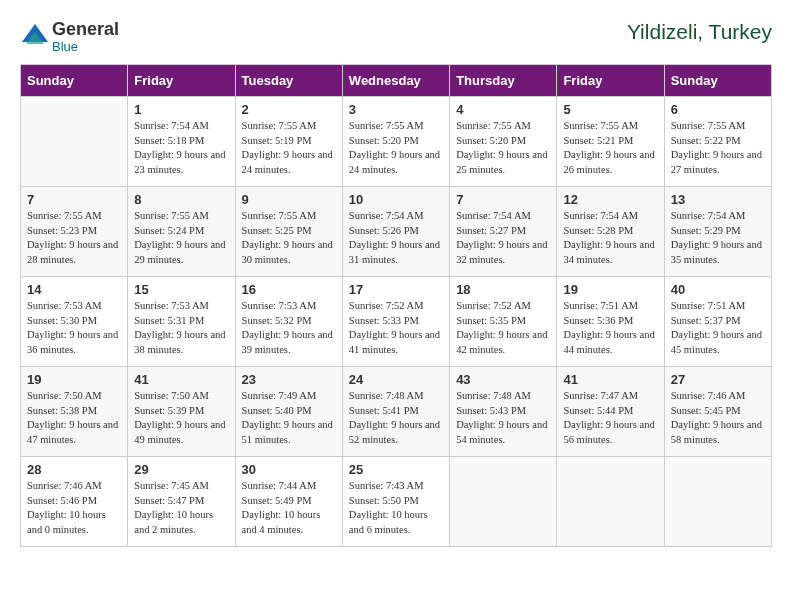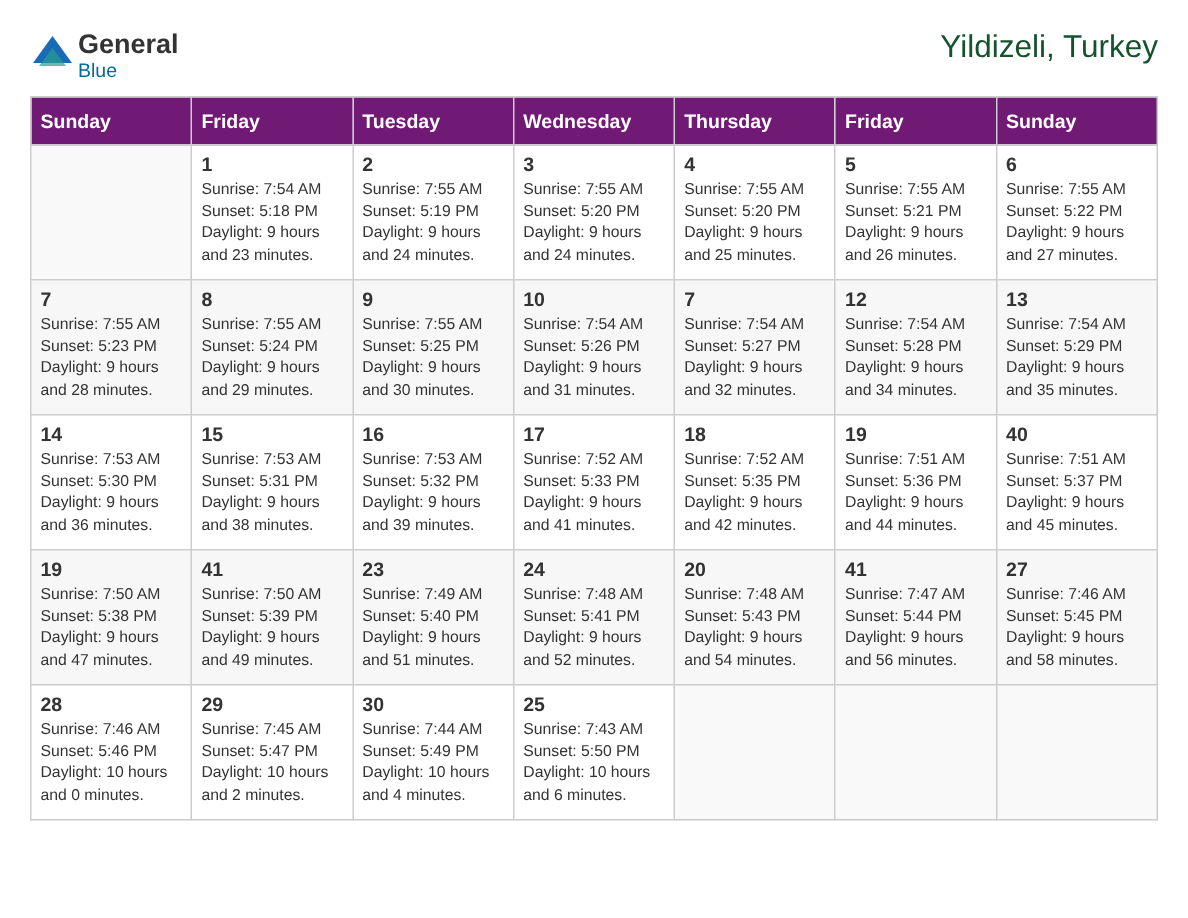--- a/index.html
+++ b/index.html
@@ -84,20 +84,21 @@
       font-size: 13px;
       font-weight: bold;
       color: #333;
       display: block;
       margin-bottom: 2px;
     }
     .day-info {
       font-size: 10.5px;
       line-height: 1.4;
       color: #333;
+      font-family: Liberation Serif, serif;
     }
     .empty-cell {
       background: #f9f9f9;
     }
   </style>
 </head>
 <body>
 
 <div class="header">
   <div class="logo">
@@ -226,21 +227,21 @@
         </td>
         <td>
           <span class="day-number">23</span>
           <div class="day-info">Sunrise: 7:49 AM<br>Sunset: 5:40 PM<br>Daylight: 9 hours and 51 minutes.</div>
         </td>
         <td>
           <span class="day-number">24</span>
           <div class="day-info">Sunrise: 7:48 AM<br>Sunset: 5:41 PM<br>Daylight: 9 hours and 52 minutes.</div>
         </td>
         <td>
-          <span class="day-number">20</span>
+          <span class="day-number">43</span>
           <div class="day-info">Sunrise: 7:48 AM<br>Sunset: 5:43 PM<br>Daylight: 9 hours and 54 minutes.</div>
         </td>
         <td>
           <span class="day-number">41</span>
           <div class="day-info">Sunrise: 7:47 AM<br>Sunset: 5:44 PM<br>Daylight: 9 hours and 56 minutes.</div>
         </td>
         <td>
           <span class="day-number">27</span>
           <div class="day-info">Sunrise: 7:46 AM<br>Sunset: 5:45 PM<br>Daylight: 9 hours and 58 minutes.</div>
         </td>

